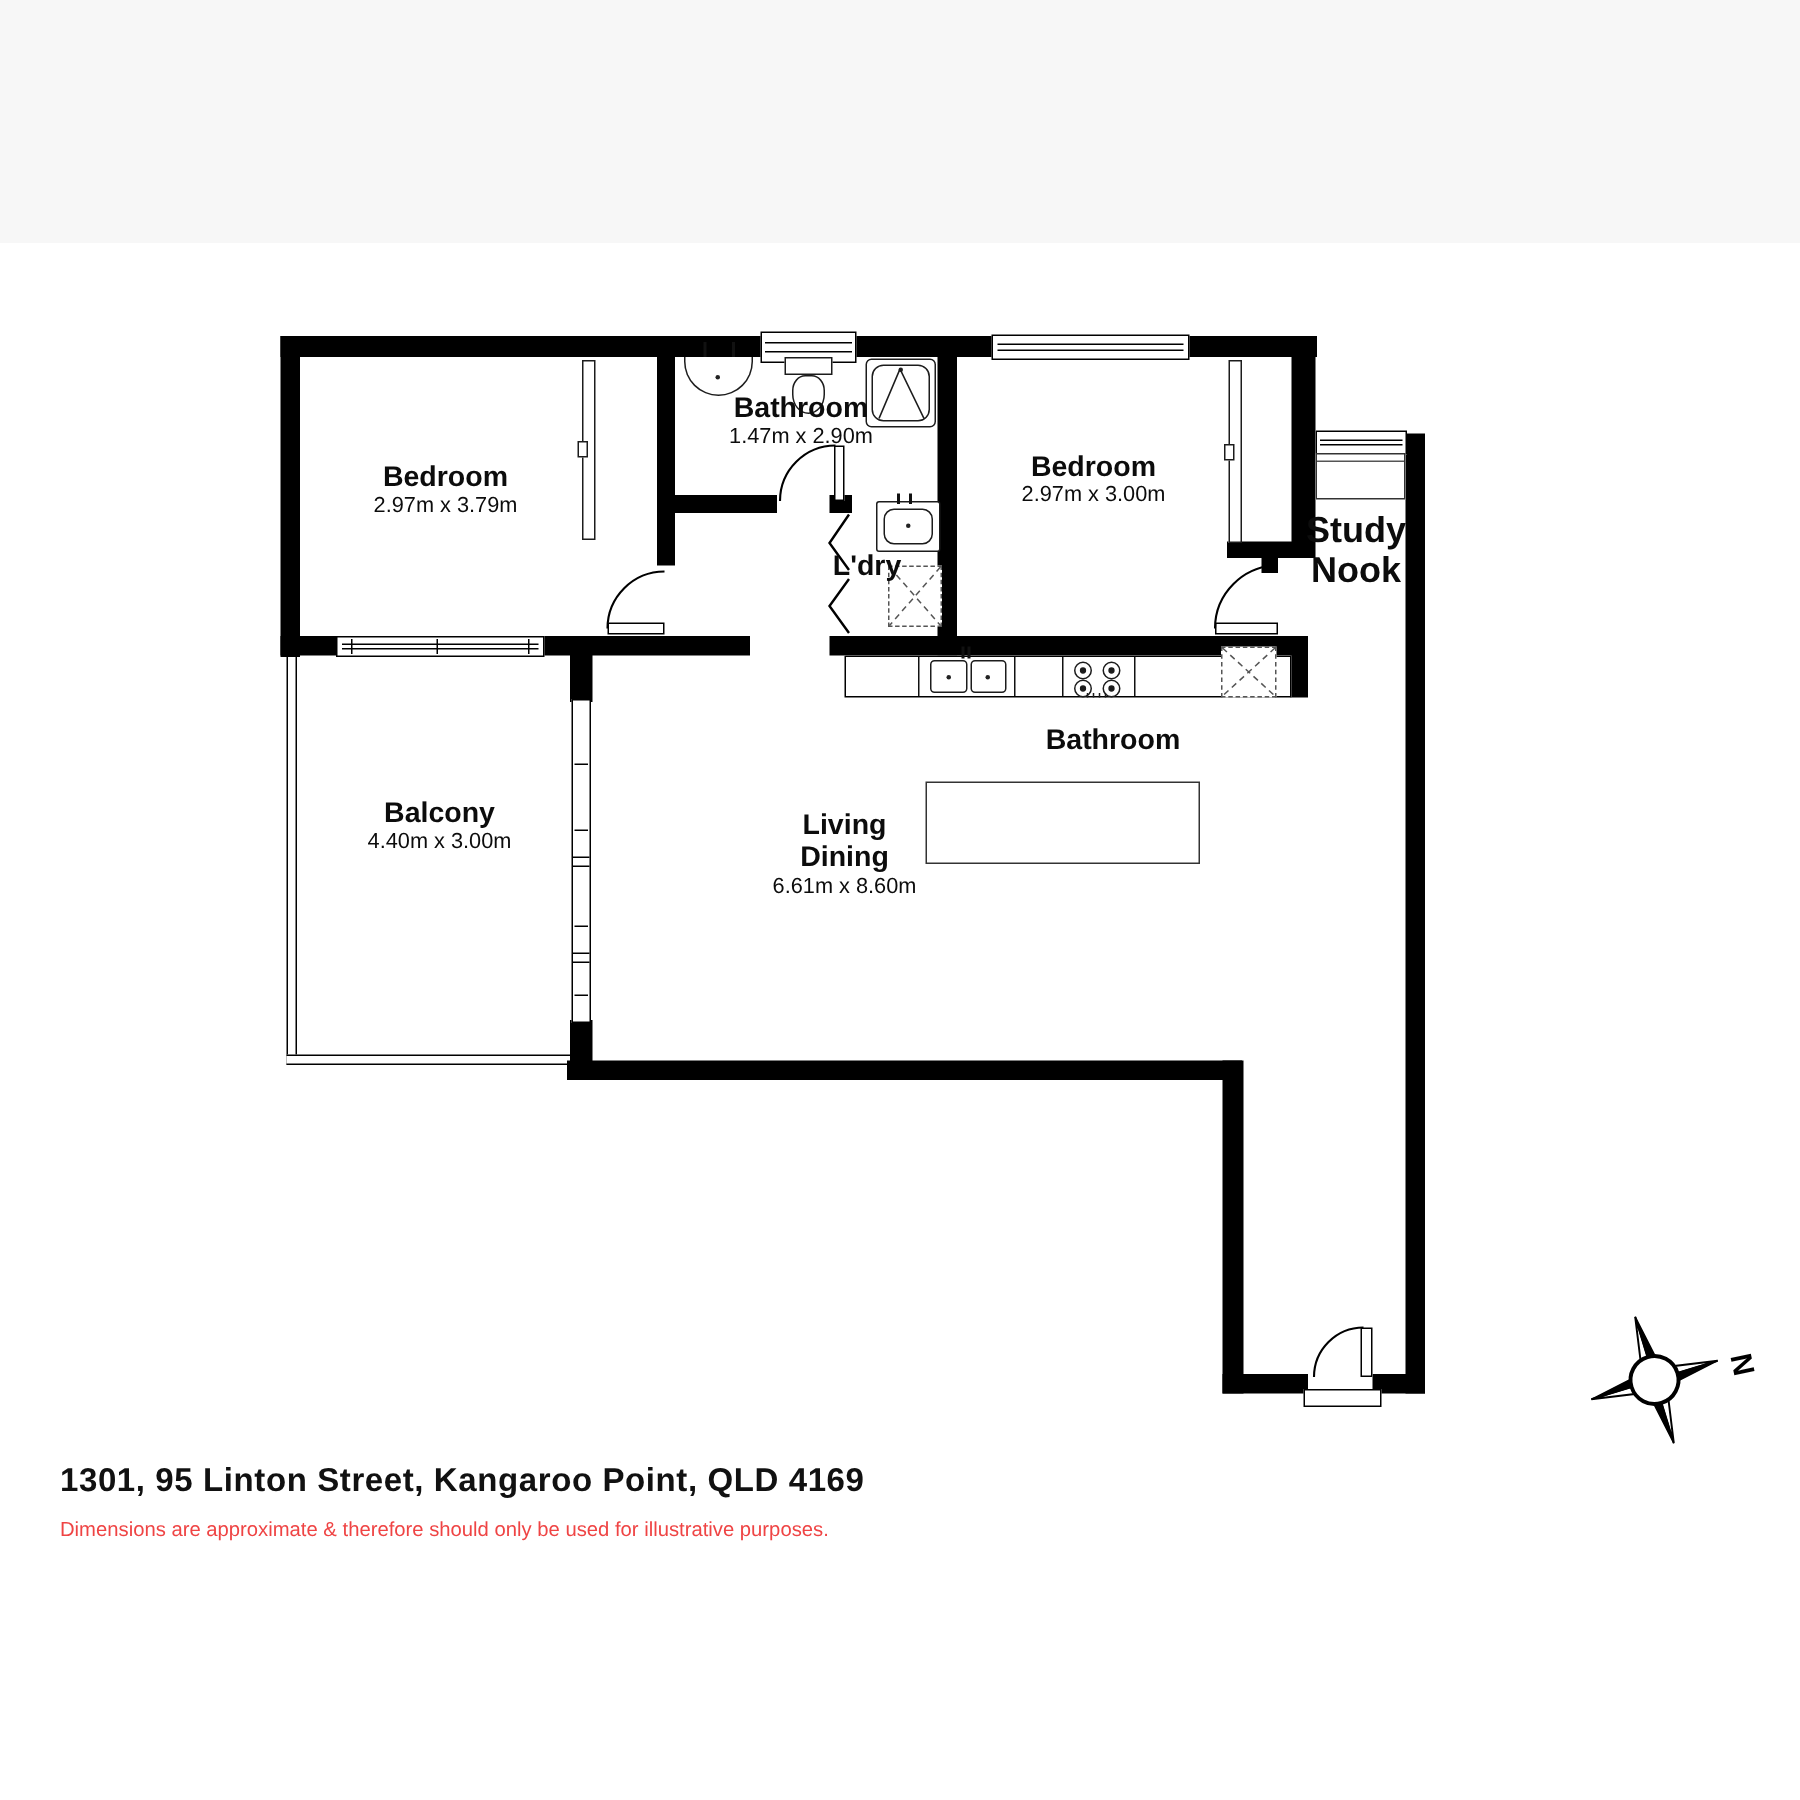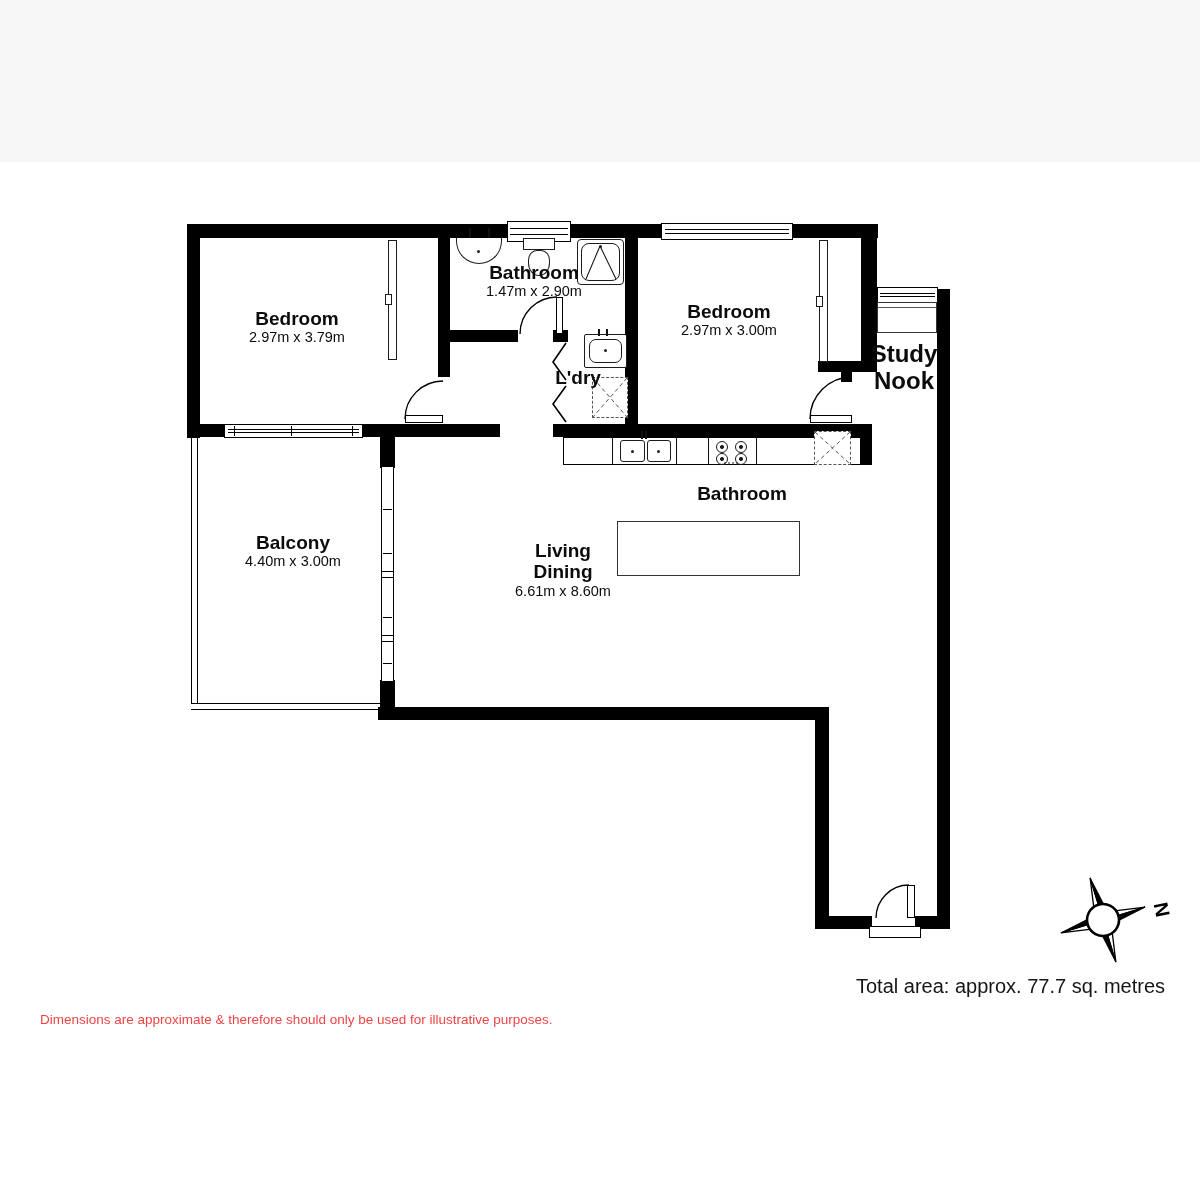--- a/index.html
+++ b/index.html
@@ -199,15 +199,15 @@
   <div class="label" style="left:563px;top:540px">
     <span class="nm">Living</span>
     <span class="nm">Dining</span>
     <span class="dm">6.61m x 8.60m</span>
   </div>
   <div class="label" style="left:293px;top:532px">
     <span class="nm">Balcony</span>
     <span class="dm">4.40m x 3.00m</span>
   </div>
 
+  <div id="address">1301, 95 Linton Street, Kangaroo Point, QLD 4169</div>
   <div id="disclaimer">Dimensions are approximate &amp; therefore should only be used for illustrative purposes.</div>
-  <div id="total-area">Total area: approx. 77.7 sq. metres</div>
 </div>
 
 </body></html>

